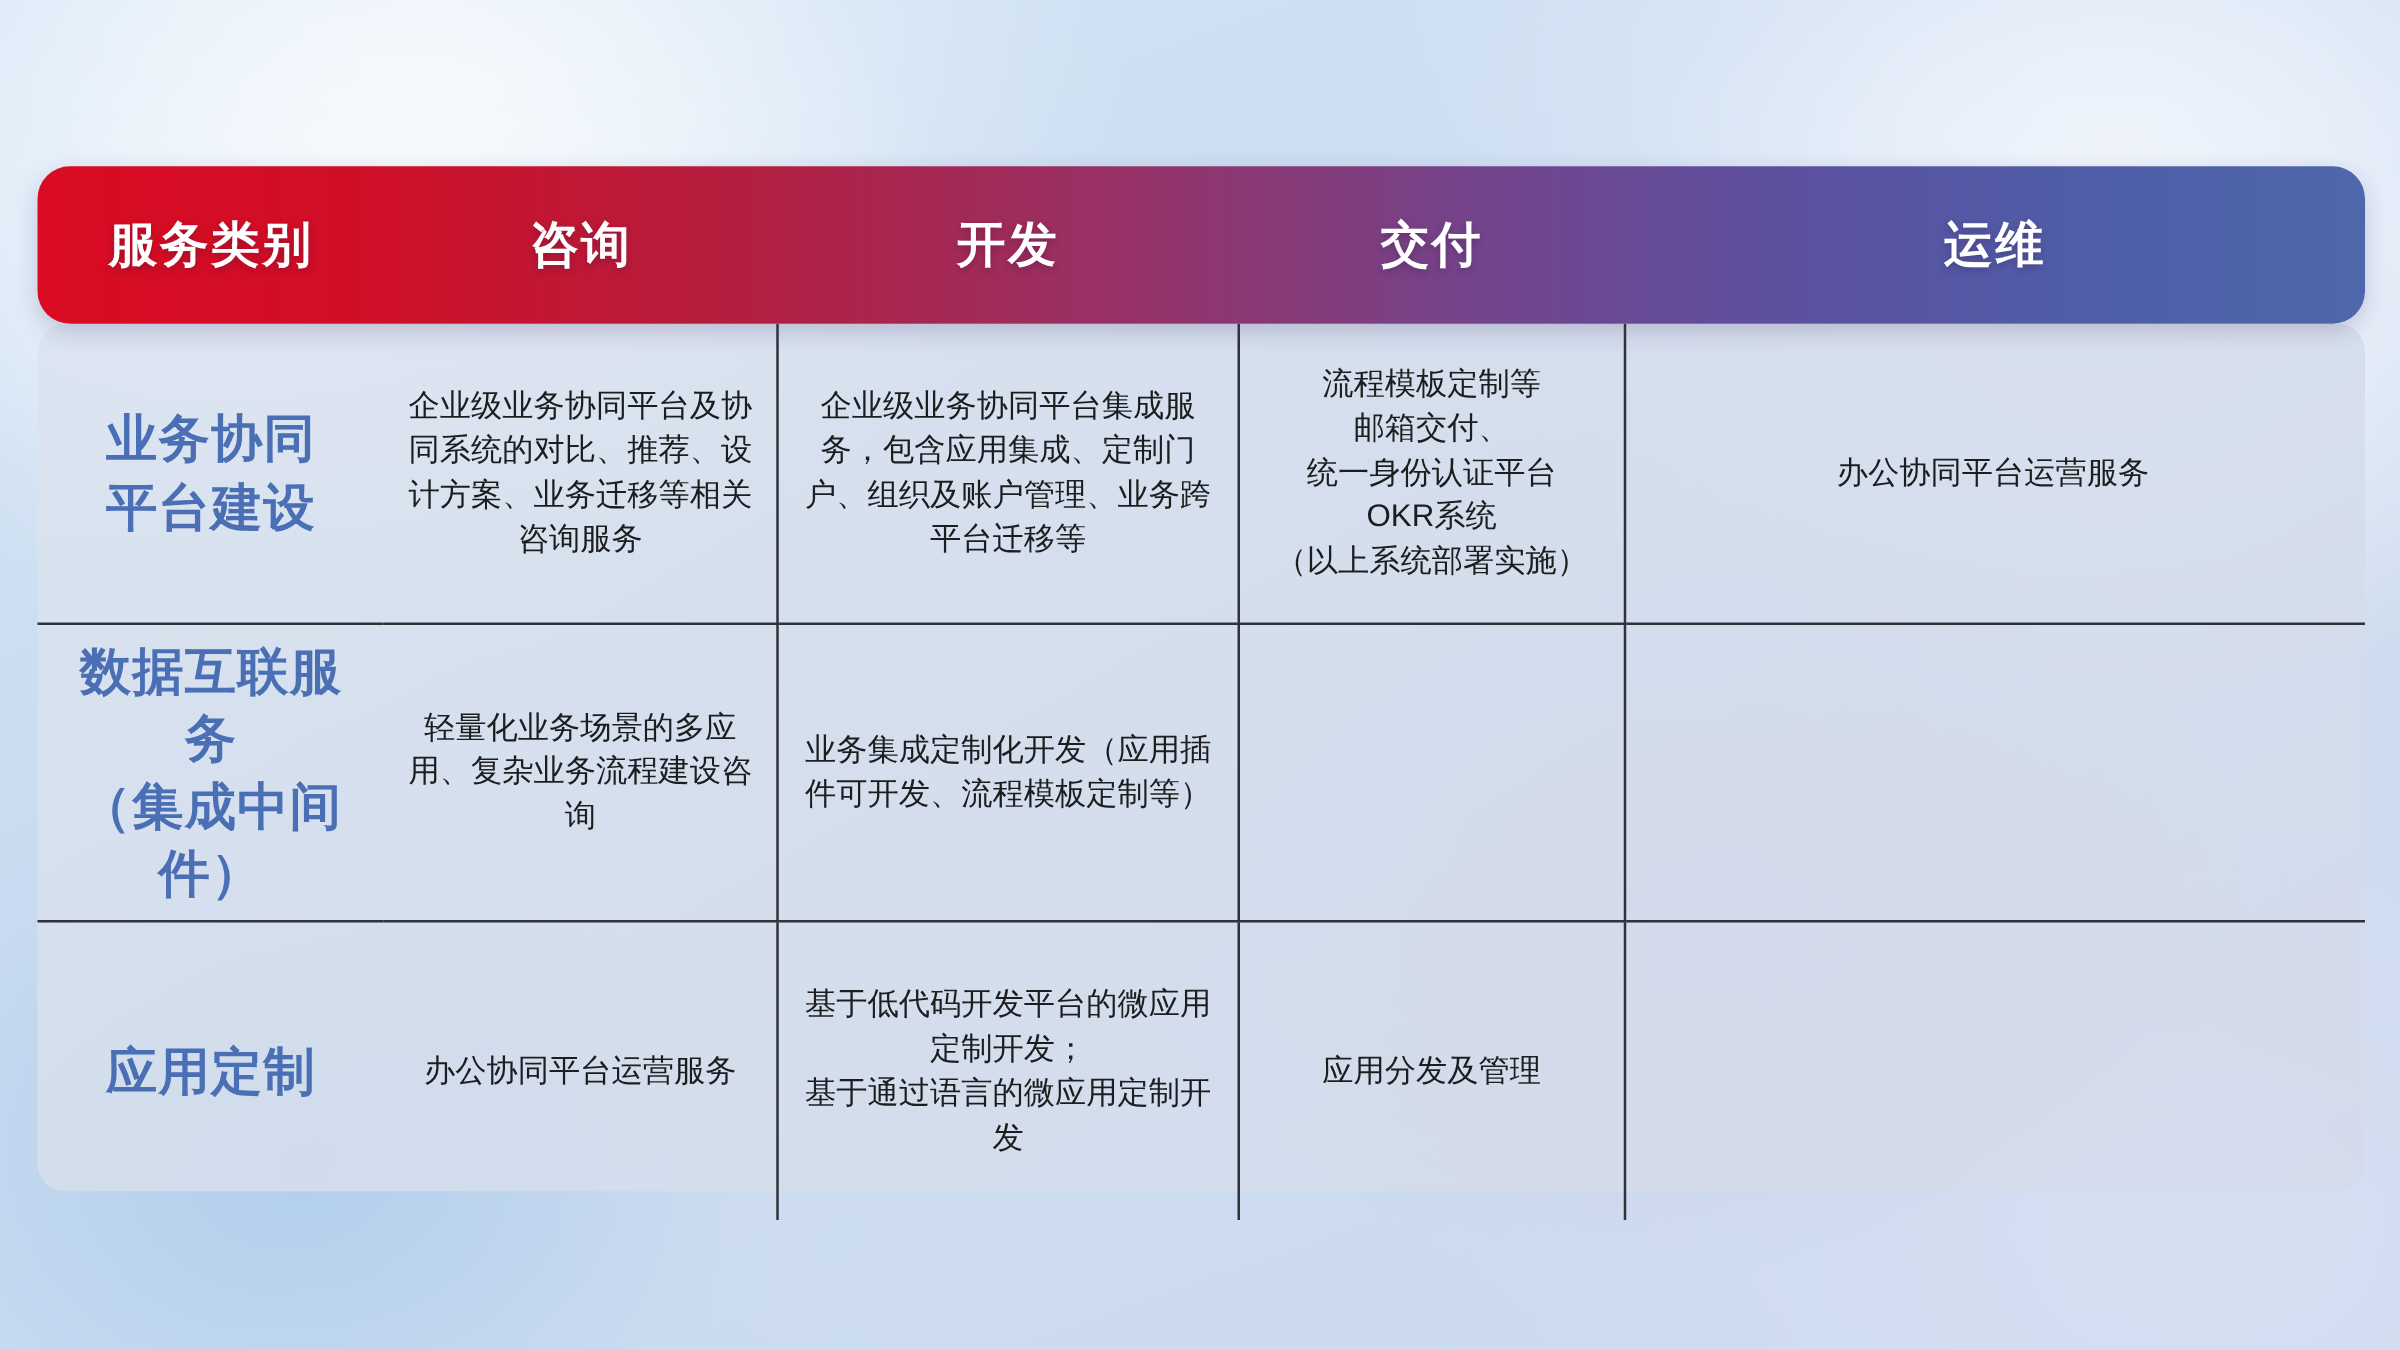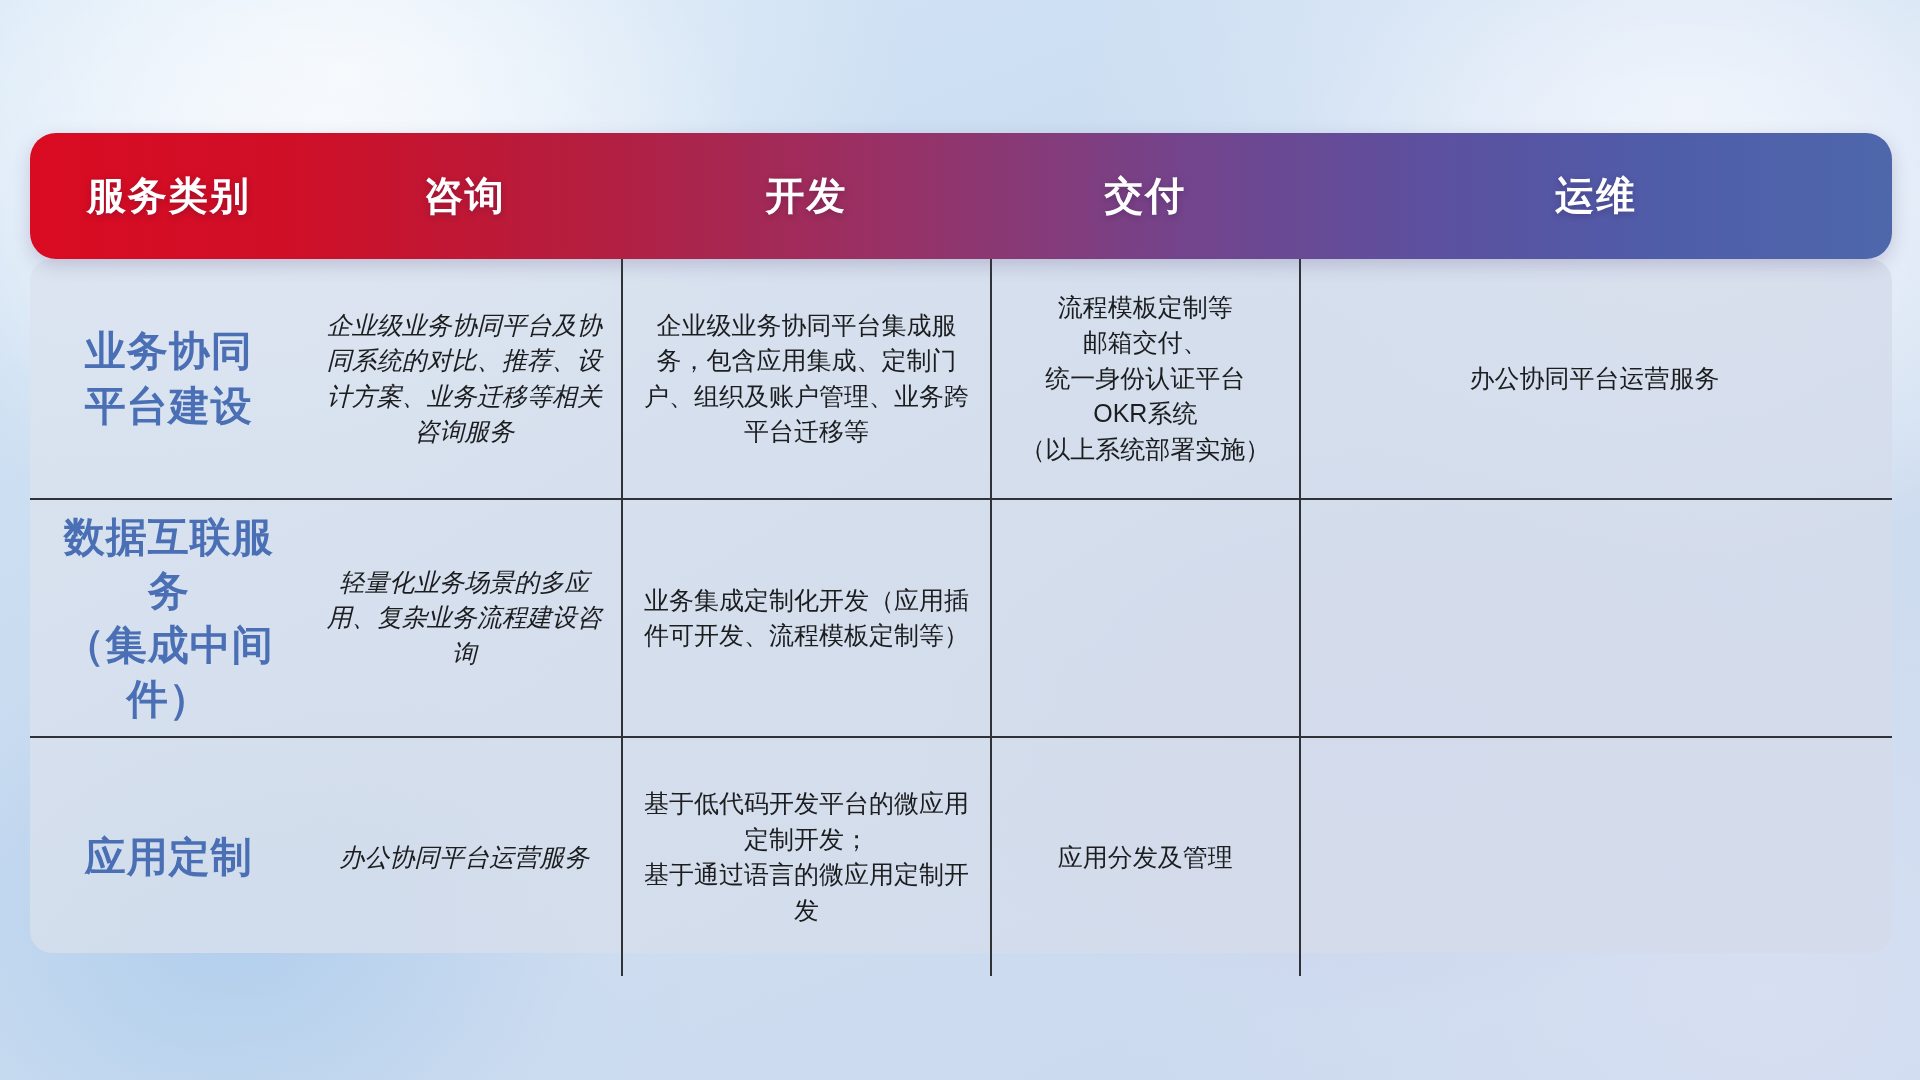--- a/index.html
+++ b/index.html
@@ -133,21 +133,21 @@
   tbody tr:last-child  td { border-bottom: none; margin-left: 35px; }
 
   td.cat-cell {
     color: #4a6fb5;
     font-size: 41px;
     font-weight: bold;
     line-height: 1.32;
     letter-spacing: 1px;
     border-right: none;
   }
-  td.after-cat { border-left: none; font-style: italic; }
+  td.after-cat { border-left: none; }
 
   
 
   .nowrap-line { display: block; }
 </style>
 </head>
 <body>
 
 <div id="bg-base"></div>
 <div id="bg-glow-1"></div>

